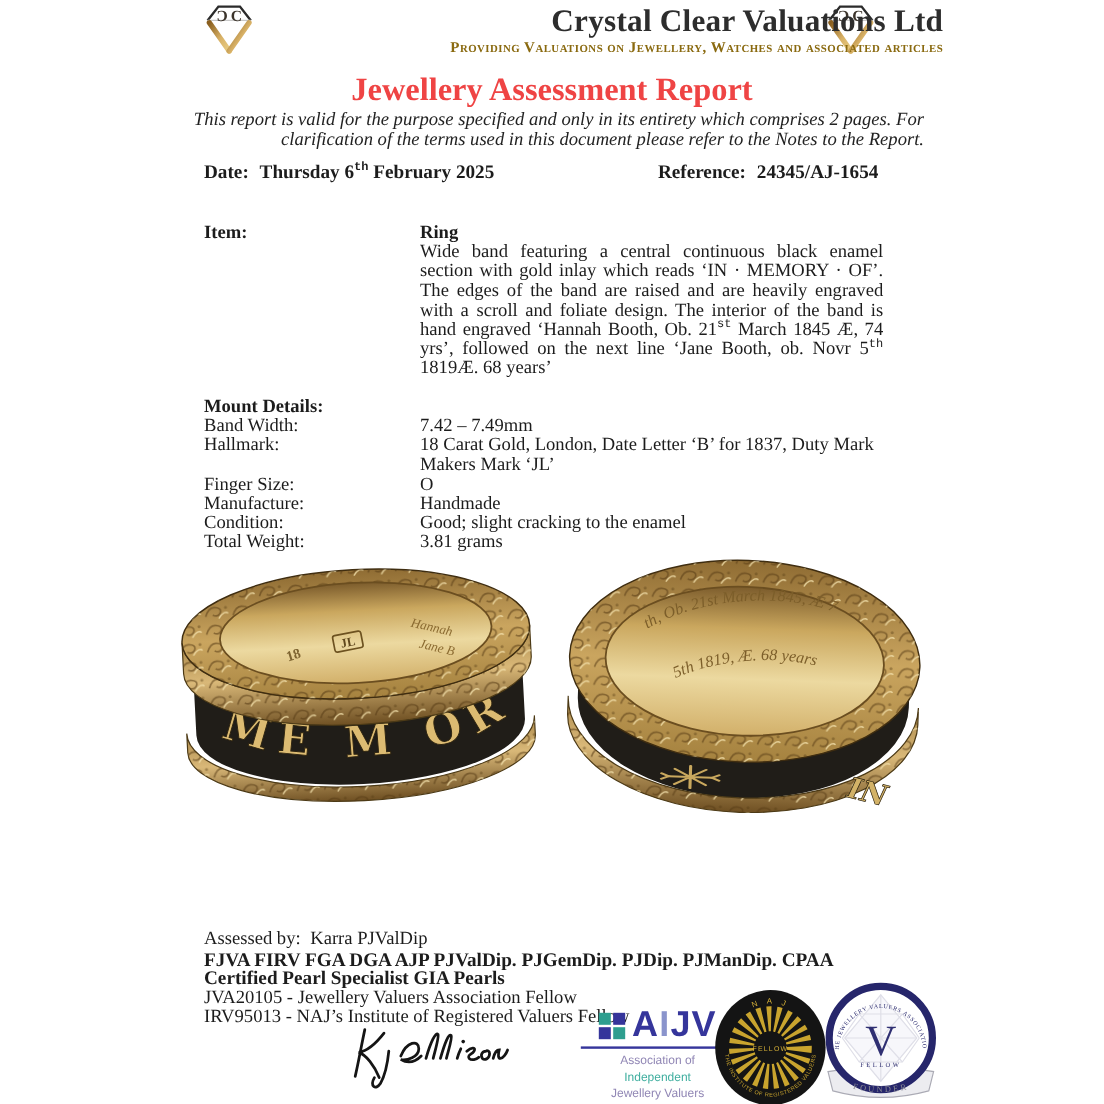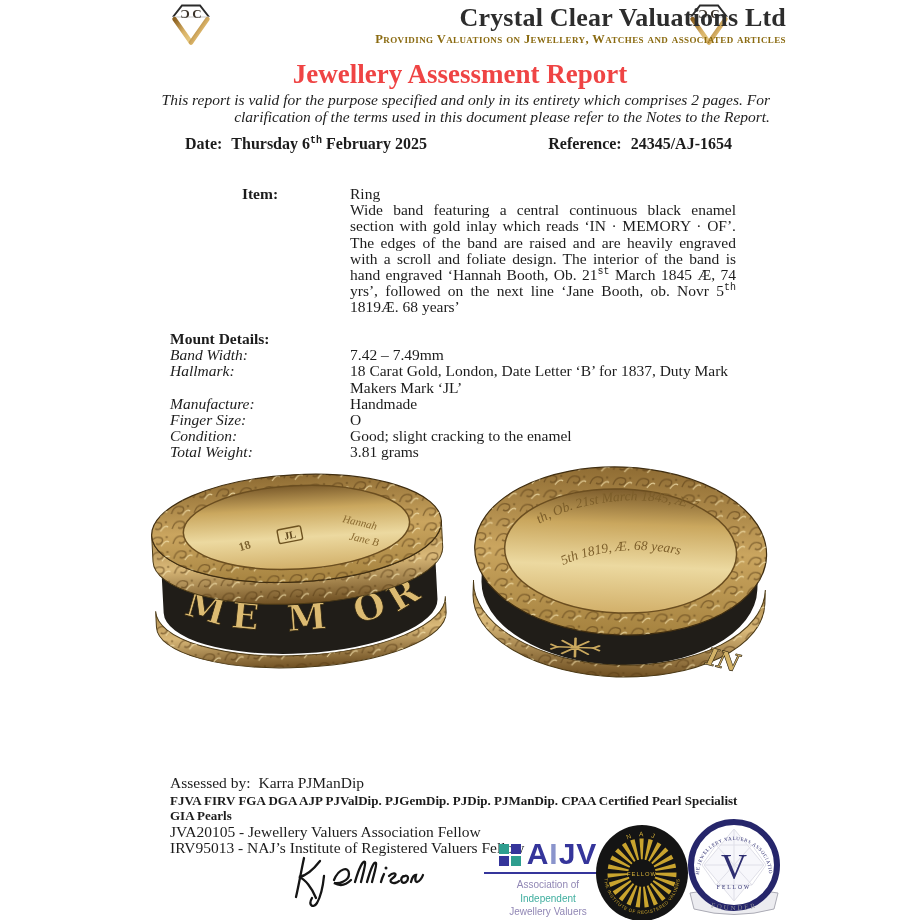--- a/index.html
+++ b/index.html
@@ -10,41 +10,41 @@
   }
   .abs{position:absolute;}
   
   .header-center{left:150px;right:134px;top:4px;text-align:right;}
   .company{font-size:26px;font-weight:700;color:#2d2d2d;letter-spacing:.2px;line-height:28px;}
   .tagline{font-size:12.5px;font-weight:700;font-variant:small-caps;color:#8a6a10;letter-spacing:.4px;margin-top:0px;}
   
   .title{left:0;right:0;top:59px;text-align:center;font-size:27px;font-weight:700;color:#ef4444;}
   .disclaimer{left:150px;width:620px;top:92px;text-align:right;font-style:italic;font-size:15.5px;line-height:16.5px;color:#222;}
   .dateline{left:170px;width:562px;top:135px;display:flex;justify-content:space-between;font-weight:700;font-size:16px;}
-  .dateline .lbl{margin-right:9px;margin-left:15px;}
+  .dateline .lbl{margin-right:9px;}
   sup{font-size:10px;line-height:0;vertical-align:super;font-family:Liberation Mono, monospace;}
   
   .kv-block{left:170px;width:566px;font-size:15.5px;line-height:16.2px;}
   .item-block{top:186px;display:flex;}
-  .col-label{width:180px;flex:0 0 180px;font-weight:700;text-align:center;}
+  .col-label{width:180px;flex:0 0 180px;font-weight:700;}
   .col-value{flex:1;}
-  .item-name{font-weight:400;}
+  .item-name{font-weight:700;}
   .item-desc{text-align:justify;}
   .mount-block{top:331px;}
   .mount-heading{font-weight:700;}
   .kv-row{display:flex;}
-  .kv-label{width:180px;flex:0 0 180px;font-style:italic;}
+  .kv-label{width:180px;flex:0 0 180px;}
   .kv-value{flex:1;}
   
   .ring-left{left:150px;top:466px;}
   .ring-right{left:470px;top:459px;}
   
   .assessor{left:170px;width:580px;top:775px;font-size:15.5px;line-height:16.5px;}
   .assessed-by .name{margin-left:8px;}
-  .credentials{font-weight:700;font-size:13px;line-height:15px;margin:1px 0 1px 0;}
+  .credentials{font-weight:700;font-size:16px;line-height:15px;margin:1px 0 1px 0;}
   
   .signature{left:288px;top:846px;}
   .aijv{left:482px;top:839px;width:132px;font-family:"Liberation Sans","DejaVu Sans",sans-serif;text-align:center;}
   .aijv-top{display:flex;align-items:flex-end;justify-content:center;gap:6px;}
   .aijv-grid{display:grid;grid-template-columns:10px 10px;grid-template-rows:10px 10px;gap:2px;margin-bottom:3px;}
   .aijv-grid span{display:block;width:10px;height:10px;}
   .sq-teal{background:#2e9e8f;}
   .sq-blue{background:#35359b;}
   .aijv-word{font-size:30px;font-weight:700;color:#35359b;line-height:30px;letter-spacing:1px;}
   .aijv-word .ibar{color:#8a94cc;}
@@ -121,26 +121,26 @@
   <div>
       <div class="kv-row">
         <div class="kv-label">Band Width:</div>
         <div class="kv-value">7.42 – 7.49mm</div>
       </div>
       <div class="kv-row">
         <div class="kv-label">Hallmark:</div>
         <div class="kv-value">18 Carat Gold, London, Date Letter ‘B’ for 1837, Duty Mark<br>Makers Mark ‘JL’</div>
       </div>
       <div class="kv-row">
+        <div class="kv-label">Finger Size:</div>
+        <div class="kv-value">O</div>
+      </div>
+      <div class="kv-row">
         <div class="kv-label">Manufacture:</div>
         <div class="kv-value">Handmade</div>
-      </div>
-      <div class="kv-row">
-        <div class="kv-label">Finger Size:</div>
-        <div class="kv-value">O</div>
       </div>
       <div class="kv-row">
         <div class="kv-label">Condition:</div>
         <div class="kv-value">Good; slight cracking to the enamel</div>
       </div>
       <div class="kv-row">
         <div class="kv-label">Total Weight:</div>
         <div class="kv-value">3.81 grams</div>
       </div>
     </div>
@@ -226,21 +226,21 @@
       </text>
       <text text-anchor="middle">
         <textPath href="#ra2" startOffset="50%">5th 1819, Æ. 68 years</textPath>
       </text>
     </g>
   </g>
 </svg>
 
 <div class="abs assessor">
   <div class="assessed-by">
-    <span>Assessed by:</span><span class="name">Karra PJManDip</span>
+    <span>Assessed by:</span><span class="name">Karra PJValDip</span>
   </div>
   <div class="credentials">FJVA FIRV FGA DGA AJP PJValDip. PJGemDip. PJDip. PJManDip.  CPAA Certified Pearl Specialist  GIA Pearls</div>
   <div>
       <div>JVA20105 - Jewellery Valuers Association Fellow</div>
       <div>IRV95013 - NAJ’s Institute of Registered Valuers Fellow</div>
     </div>
 </div>
 
 <svg class="abs signature" width="140" height="64" viewBox="0 0 140 64">
   <g fill="none" stroke="#151515" stroke-width="2.3" stroke-linecap="round">

